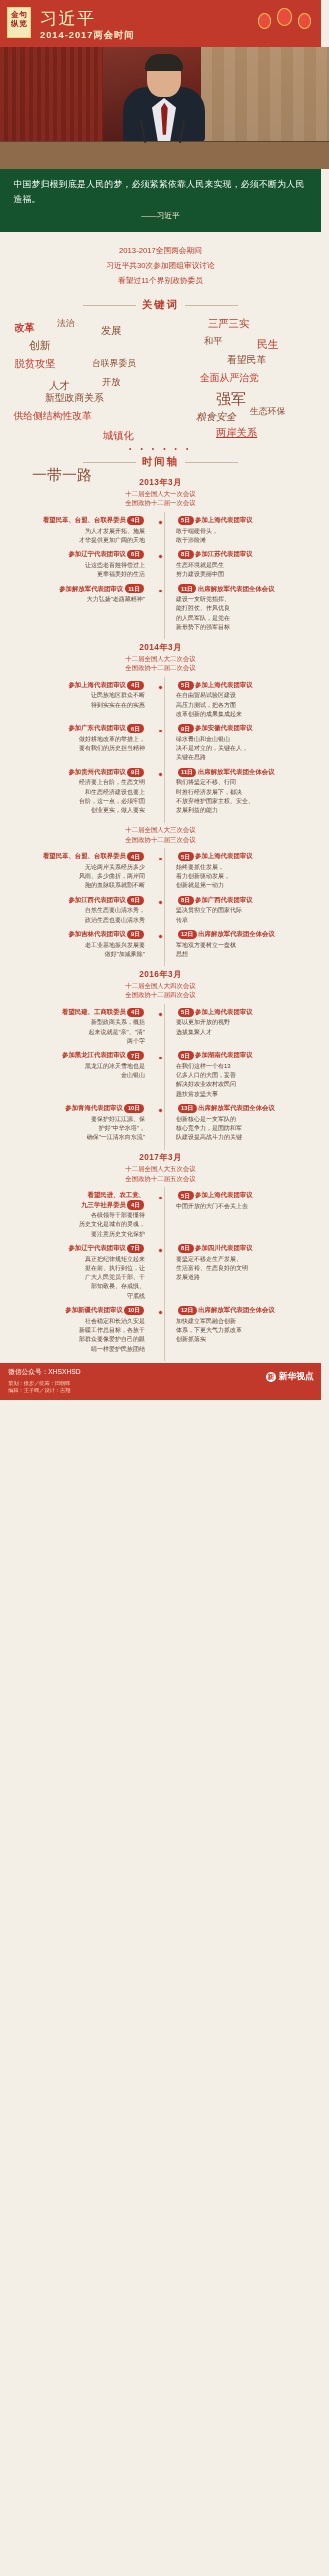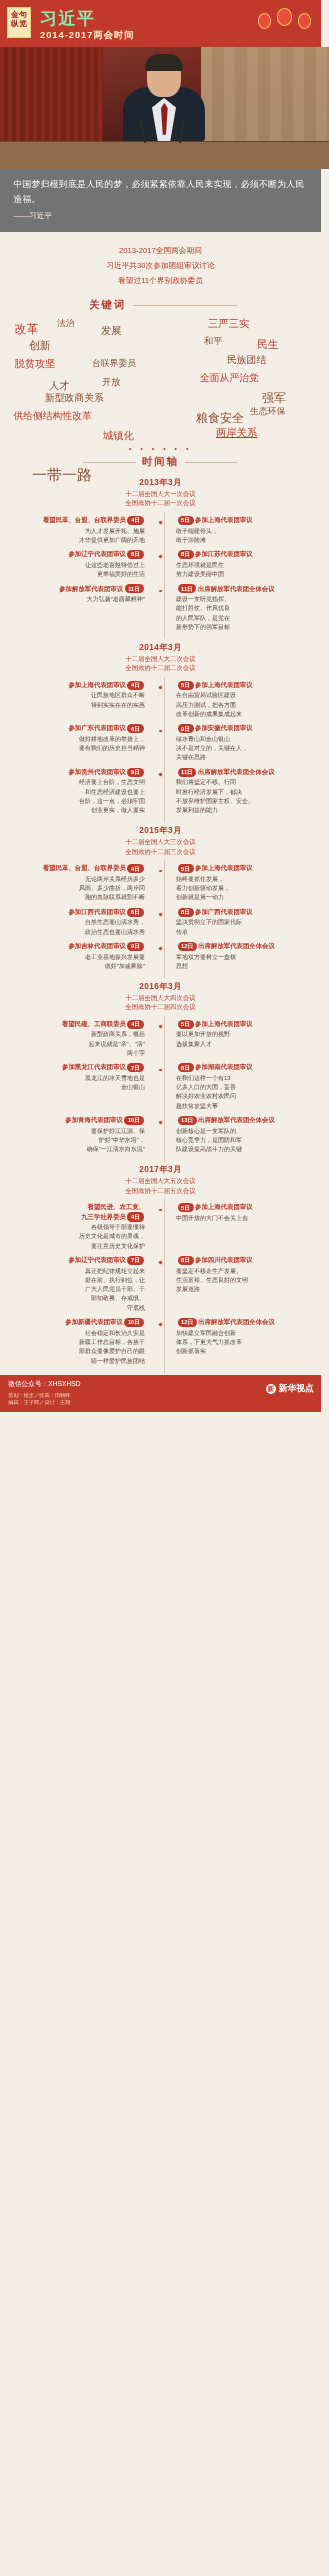--- a/index.html
+++ b/index.html
@@ -29,23 +29,23 @@
     line-height: 1.1;
     text-align: center;
     padding-top: 3.1px;
     letter-spacing: 0.5px;
     font-weight: bold;
   }
   .badge span { display: block; }
   .h-title {
     position: absolute;
     left: 40px; top: 7.2px;
-    color: #86efac;
+    color: #fef9c3;
     font-size: 17px;
-    font-weight: bold;
+    font-weight: normal;
     letter-spacing: 1.5px;
   }
   .h-sub {
     position: absolute;
     left: 40px; top: 29px;
     color: #fff0c9;
     font-size: 9.3px;
     letter-spacing: 1px;
     font-weight: bold;
   }
@@ -129,48 +129,48 @@
   }
   .person .hair {
     position: absolute; bottom: 70px; left: 25px;
     width: 38px; height: 17.5px;
     background: #2a2622;
     border-radius: 20.6px 20.6px 4.1px 4.1px;
   }
 
   
   .quote {
-    background: #737373;
+    background: #14532d;
     color: #fff;
     padding: 8.2px 13.4px 10.3px 13.4px;
   }
   .quote p {
     font-size: 8.8px;
     line-height: 1.65;
     letter-spacing: 0.3px;
   }
   .quote .attrib {
-    text-align: left;
+    text-align: center;
     margin-top: 5.2px;
     font-size: 7.7px;
     color: #ffe9cf;
   }
 
   
   .intro {
     text-align: center;
     padding: 11.3px 10.3px 3.1px;
     color: #b8392a;
     font-size: 7.7px;
     line-height: 1.95;
   }
 
   
   .kw-title {
-    text-align: left;
+    text-align: center;
     margin: 7.2px auto 3.1px;
     position: relative;
     width: 155px;
   }
   .kw-title .t {
     font-size: 10.3px;
     color: #b8392a;
     font-weight: bold;
     letter-spacing: 2.1px;
     background: #f3efe6;
@@ -365,37 +365,37 @@
       <div>2013-2017全国两会期间</div>
       <div>习近平共30次参加团组审议讨论</div>
       <div>看望过11个界别政协委员</div>
     </div>
 
   <div class="kw-title">
     <div class="line"></div>
     <span class="t">关键词</span>
   </div>
   <div class="keywords">
-      <div class="kw red" style="left: 14.4px; top: 5.2px; font-size: 12px;">改革</div>
+      <div class="kw red" style="left: 14.4px; top: 5.2px; font-size: 10px; font-weight: bold;">改革</div>
       <div class="kw" style="left: 57px; top: 3.1px; font-size: 8.8px;">法治</div>
       <div class="kw" style="left: 101px; top: 8.2px; font-size: 10.3px;">发展</div>
       <div class="kw red" style="left: 208px; top: 2.1px; font-size: 10.3px;">三严三实</div>
       <div class="kw" style="left: 29px; top: 24px; font-size: 10.8px;">创新</div>
       <div class="kw" style="left: 204px; top: 19.6px; font-size: 9.3px;">和平</div>
       <div class="kw red" style="left: 257px; top: 23px; font-size: 10.8px;">民生</div>
       <div class="kw red" style="left: 14.4px; top: 42px; font-size: 10.3px;">脱贫攻坚</div>
       <div class="kw" style="left: 92px; top: 43px; font-size: 8.8px;">台联界委员</div>
-      <div class="kw" style="left: 227px; top: 39px; font-size: 9.8px;">民族团结</div>
+      <div class="kw" style="left: 227px; top: 39px; font-size: 9.8px;">看望民革</div>
       <div class="kw" style="left: 49px; top: 64px; font-size: 10.3px; text-align: center;">人才</div>
       <div class="kw" style="left: 102px; top: 61px; font-size: 9.3px;">开放</div>
       <div class="kw red" style="left: 200px; top: 57px; font-size: 9.8px;">全面从严治党</div>
       <div class="kw" style="left: 45px; top: 77px; font-size: 9.8px;">新型政商关系</div>
-      <div class="kw" style="left: 216px; top: 75px; font-size: 12px; margin-left: 46px;">强军</div>
+      <div class="kw" style="left: 216px; top: 75px; font-size: 15px;">强军</div>
       <div class="kw red" style="left: 13.4px; top: 95px; font-size: 9.8px;">供给侧结构性改革</div>
-      <div class="kw" style="left: 196px; top: 95px; font-size: 12px;">粮食安全</div>
+      <div class="kw" style="left: 196px; top: 95px; font-size: 10px; font-style: italic;">粮食安全</div>
       <div class="kw" style="left: 250px; top: 91px; font-size: 8.8px;">生态环保</div>
       <div class="kw" style="left: 32px; top: 111px; font-size: 15px; margin-top: 40px;">一带一路</div>
       <div class="kw red" style="left: 103px; top: 114px; font-size: 10.3px;">城镇化</div>
       <div class="kw red" style="left: 216px; top: 111px; font-size: 10.3px; text-decoration: underline;">两岸关系</div>
     </div>
   <div class="dots">• • • • • •</div>
 
   <div class="tl-head">
     <div class="line"></div>
     <span class="t">时间轴</span>
@@ -481,21 +481,20 @@
             </div>
             <div class="col right">
               <div class="node"></div>
               <div class="ev-head"><span class="ev-date">11日</span><span>出席解放军代表团全体会议</span></div>
               <div class="ev-text">我们将坚定不移、行同<br>时推行经济发展下，都决<br>不放弃维护国家主权、安全、<br>发展利益的能力</div>
             </div>
           </div>
         </div>
       </div>
       <div class="year-block">
-        <div class="year-title">2015年3月</div>
         <div class="year-sub">十二届全国人大三次会议<br>全国政协十二届三次会议</div>
         <div class="tl-body">
           <div class="spine"></div>
           <div class="row">
             <div class="col left">
               <div class="node"></div>
               <div class="ev-head"><span>看望民革、台盟、台联界委员</span><span class="ev-date">4日</span></div>
               <div class="ev-text">无论两岸关系经历多少<br>风雨、多少曲折，两岸同<br>胞的血脉联系就割不断</div>
             </div>
             <div class="col right">

